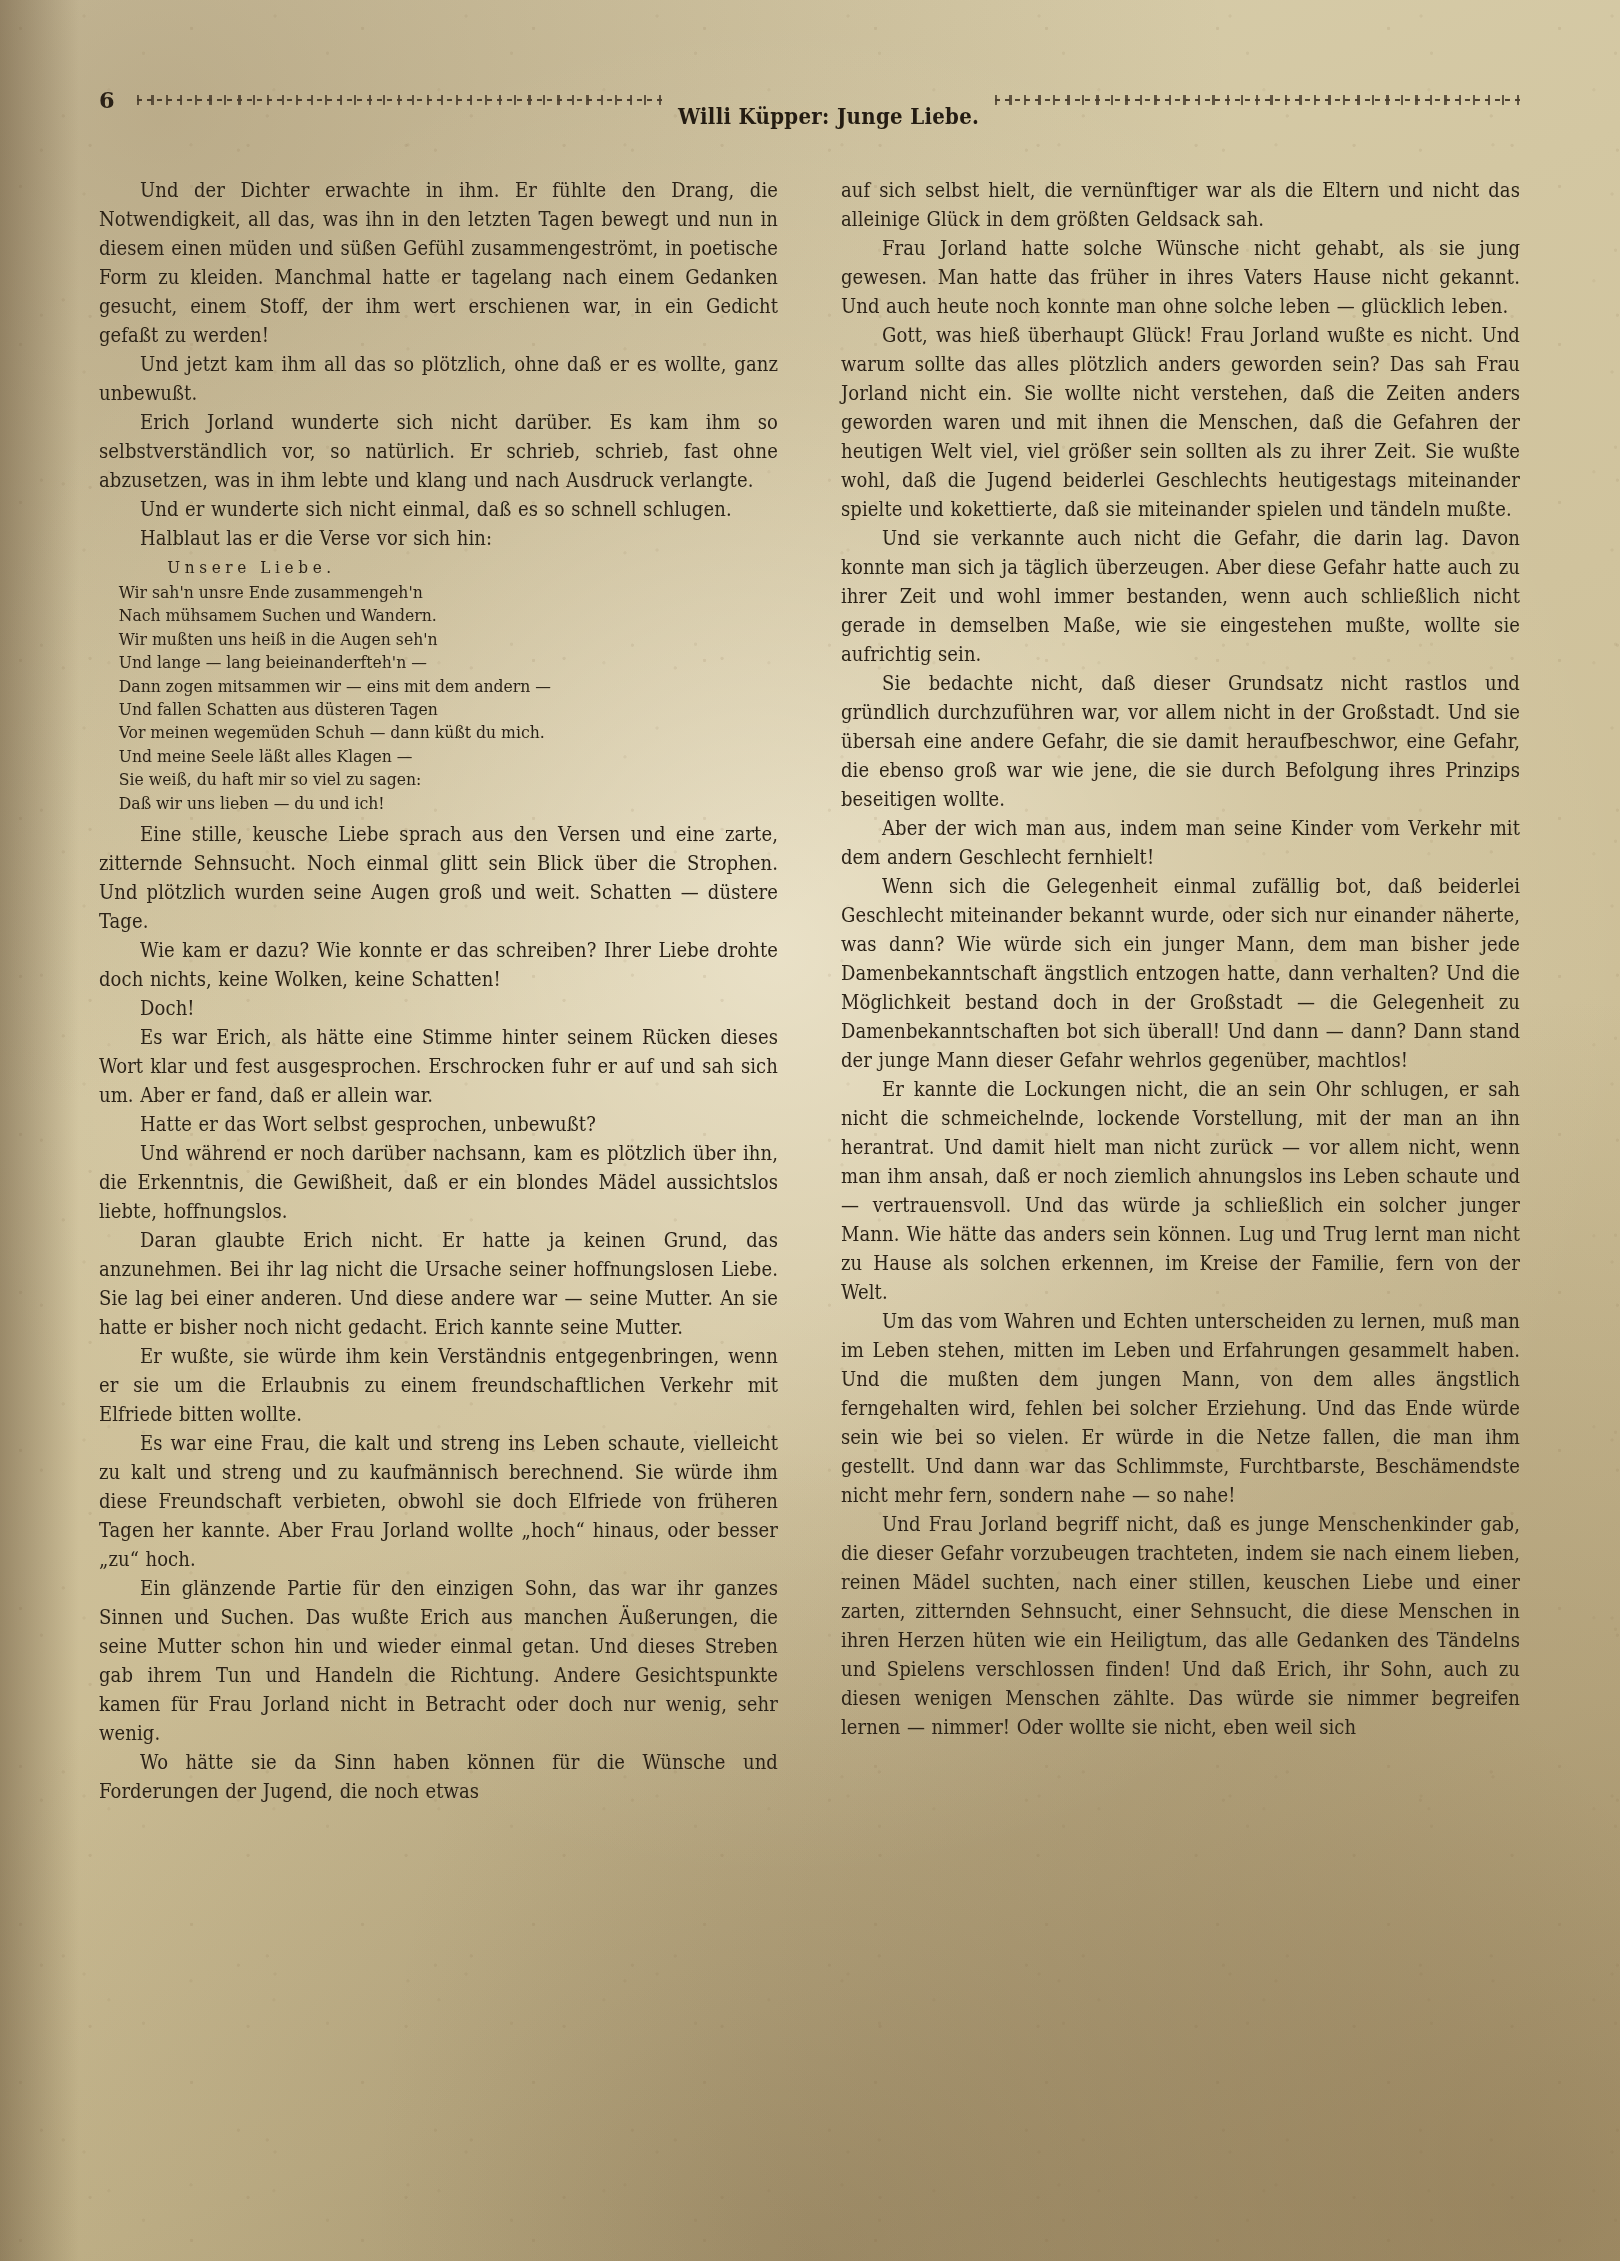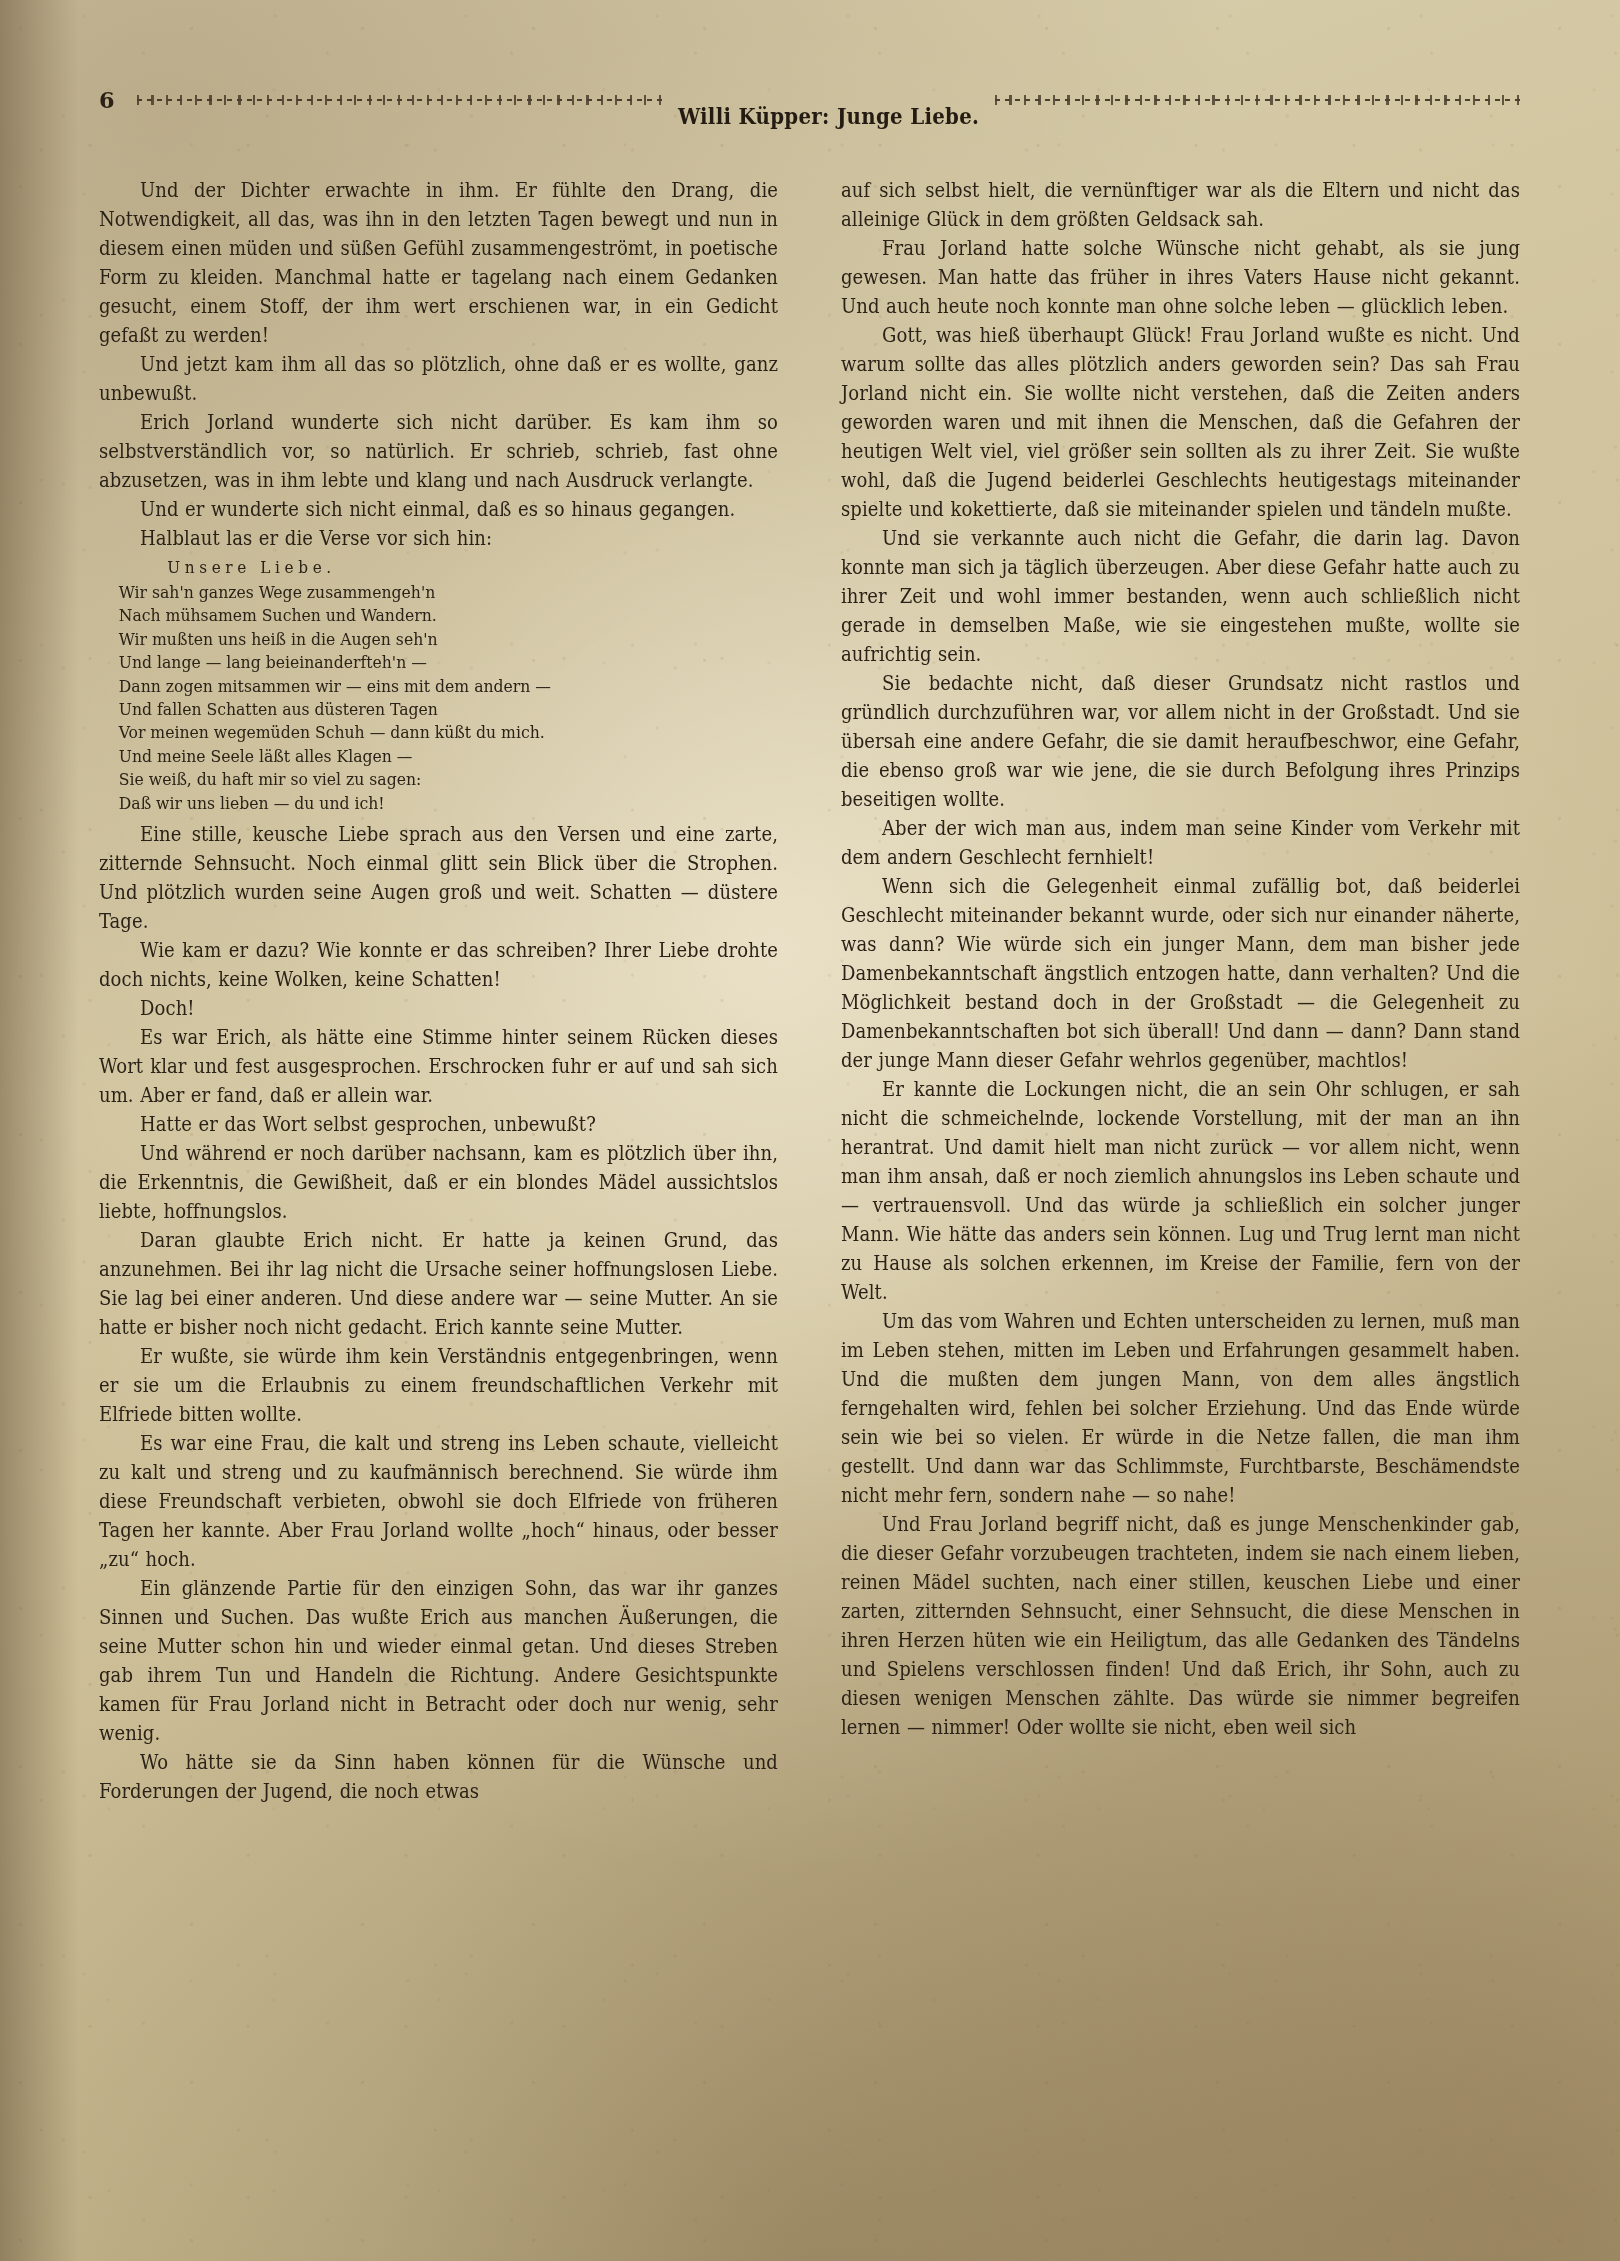--- a/index.html
+++ b/index.html
@@ -175,26 +175,26 @@
       <div class="head-title fraktur">Willi Küpper:  Junge Liebe.</div>
       <div class="rule"></div>
     </div>
 
     <div class="cols">
 
       <div class="col fraktur">
         <p>Und der Dichter erwachte in ihm.  Er fühlte den Drang, die Notwendigkeit, all das, was ihn in den letzten Tagen bewegt und nun in diesem einen müden und süßen Gefühl zusammengeströmt, in poetische Form zu kleiden.  Manchmal hatte er tagelang nach einem Gedanken gesucht, einem Stoff, der ihm wert erschienen war, in ein Gedicht gefaßt zu werden!</p>
         <p>Und jetzt kam ihm all das so plötzlich, ohne daß er es wollte, ganz unbewußt.</p>
         <p>Erich Jorland wunderte sich nicht darüber.  Es kam ihm so selbstverständlich vor, so natürlich.  Er schrieb, schrieb, fast ohne abzusetzen, was in ihm lebte und klang und nach Ausdruck verlangte.</p>
-        <p>Und er wunderte sich nicht einmal, daß es so hinaus gegangen.</p>
+        <p>Und er wunderte sich nicht einmal, daß es so schnell schlugen.</p>
         <p>Halblaut las er die Verse vor sich hin:</p>
 
         <div class="poem">
           <div class="poem-title">Unsere Liebe.</div>
-          <div class="poem-line">Wir sah'n ganzes Wege zusammengeh'n</div>
+          <div class="poem-line">Wir sah'n unsre Ende zusammengeh'n</div>
           <div class="poem-line">Nach mühsamem Suchen und Wandern.</div>
           <div class="poem-line">Wir mußten uns heiß in die Augen seh'n</div>
           <div class="poem-line">Und lange — lang beieinanderfteh'n —</div>
           <div class="poem-line">Dann zogen mitsammen wir — eins mit dem andern —</div>
           <div class="poem-line">Und fallen Schatten aus düsteren Tagen</div>
           <div class="poem-line">Vor meinen wegemüden Schuh — dann küßt du mich.</div>
           <div class="poem-line">Und meine Seele läßt alles Klagen —</div>
           <div class="poem-line">Sie weiß, du haft mir so viel zu sagen:</div>
           <div class="poem-line">Daß wir uns lieben — du und ich!</div>
         </div>

